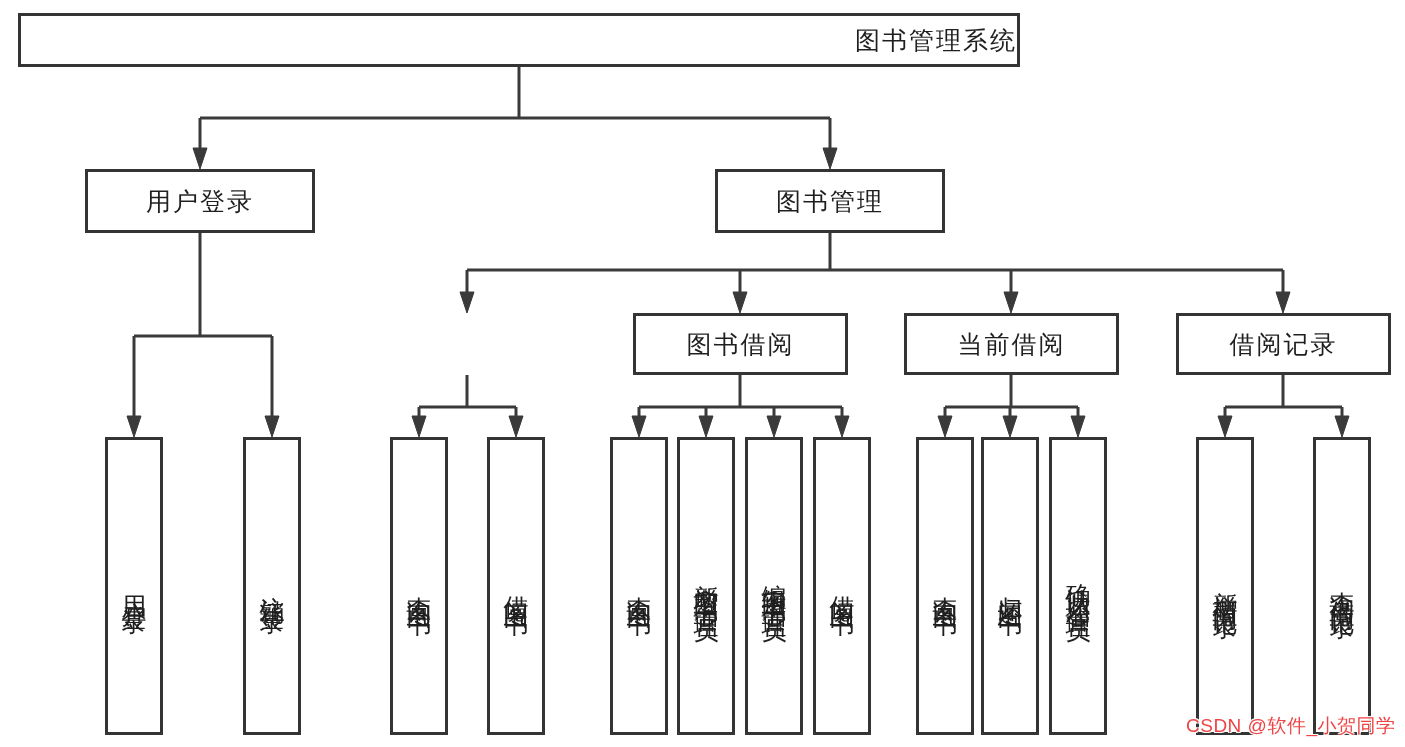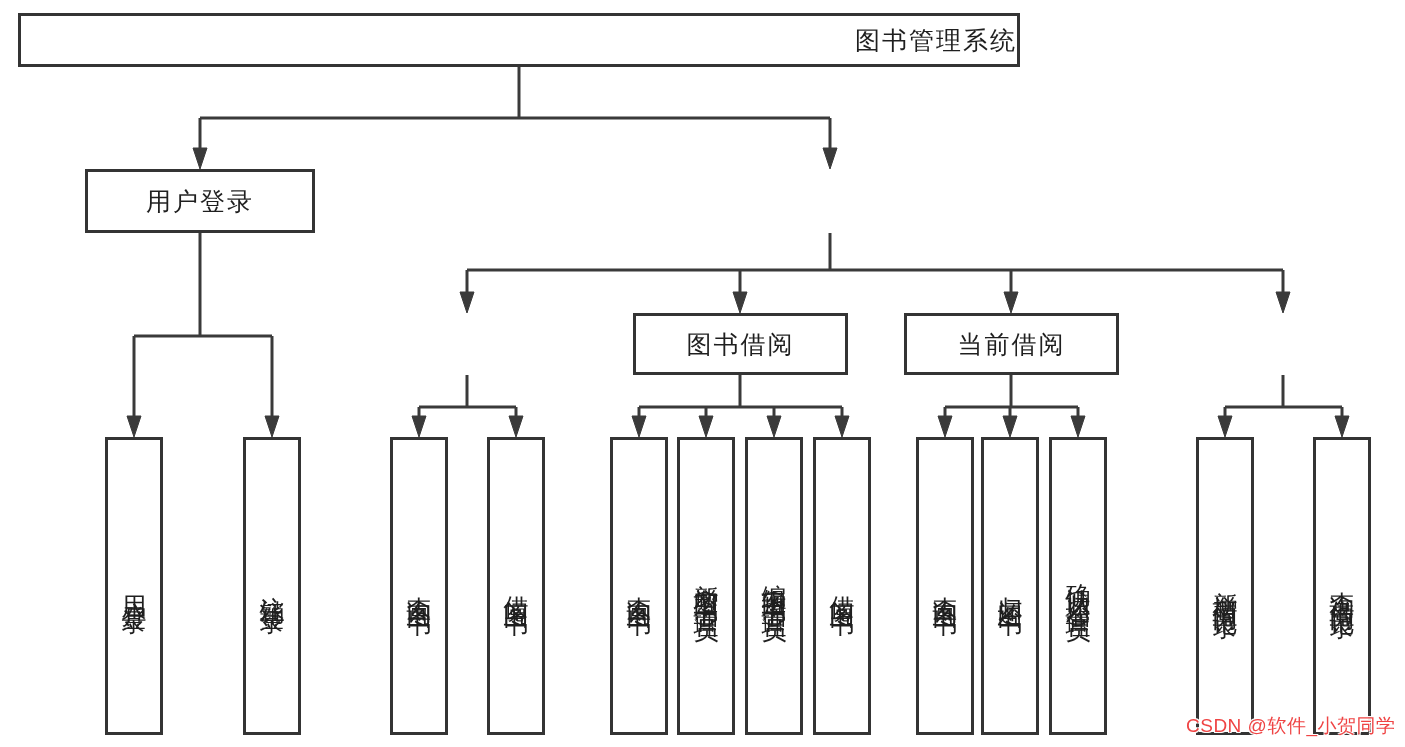--- a/index.html
+++ b/index.html
@@ -153,27 +153,33 @@
     </g>
   </svg>
 
   <div class="node hbox n-root">
     <span>图书管理系统</span>
   </div>
 
   <div class="node hbox n-login">
     <span>用户登录</span>
   </div>
+  <div class="node hbox n-mgmt">
+    <span>图书管理</span>
+  </div>
 
   <div class="node hbox n-l3b">
     <span>图书借阅</span>
   </div>
   <div class="node hbox n-l3c">
     <span>当前借阅</span>
   </div>
+  <div class="node hbox n-l3d">
+    <span>借阅记录</span>
+  </div>
 
   <div class="node vbox v1">
     <span>用户登录</span>
   </div>
   <div class="node vbox v2">
     <span>注销登录</span>
   </div>
 
   <div class="node vbox v3">
     <span>查询图书</span>

